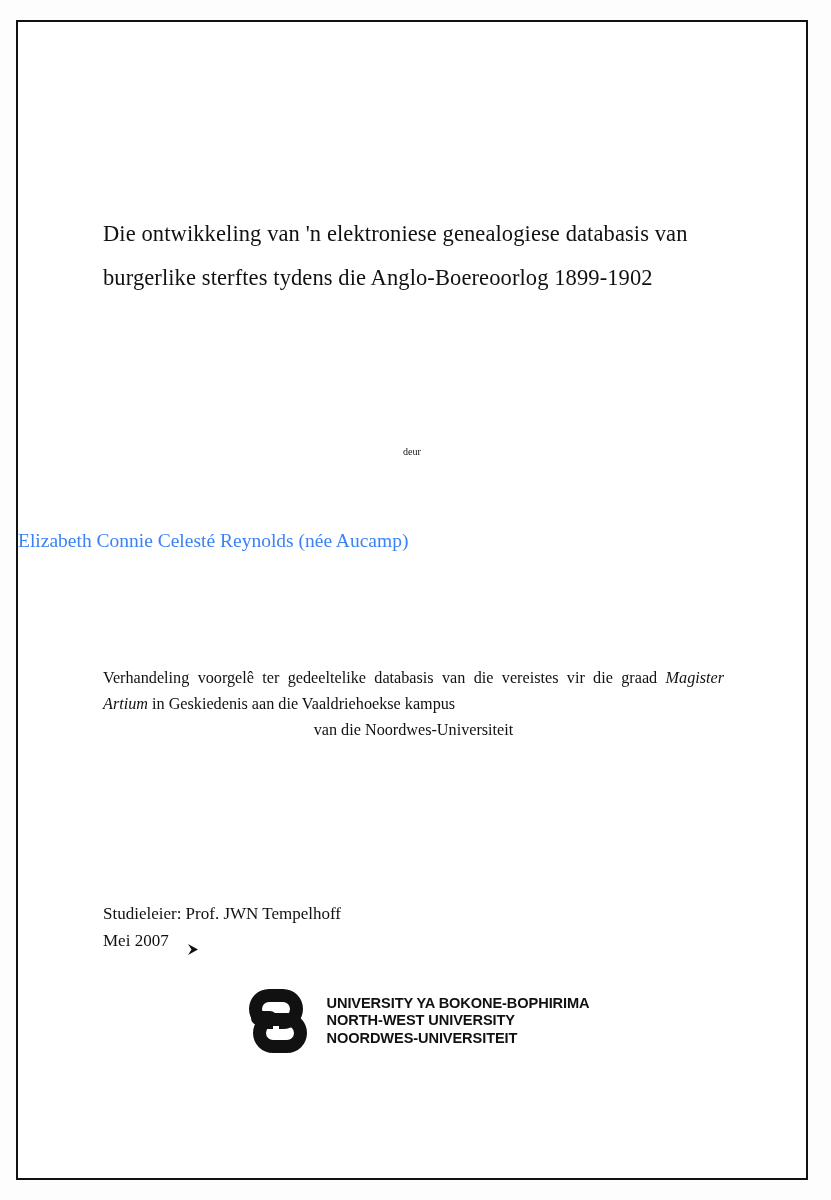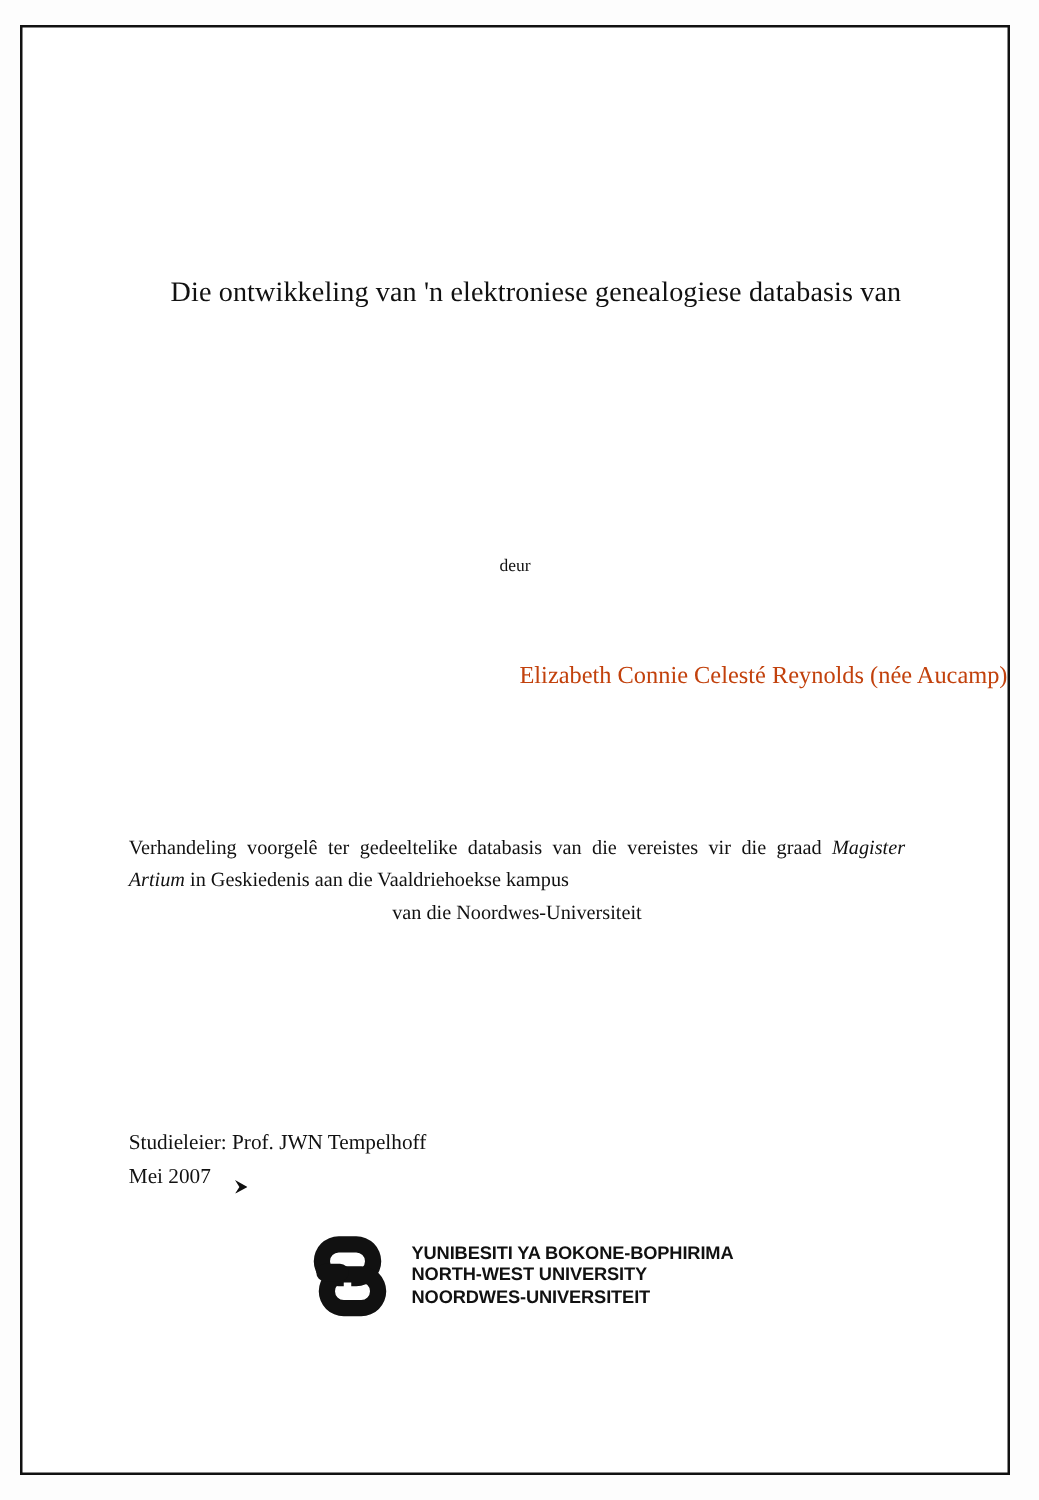--- a/index.html
+++ b/index.html
@@ -42,47 +42,47 @@
     bottom: 0;
     padding: 0 85px;
     box-sizing: border-box;
   }
 
   .title-block {
     position: absolute;
     left: 85px;
     right: 85px;
     top: 190px;
-    text-align: right;
+    text-align: left;
   }
   .title-line {
     font-size: 22.5px;
     line-height: 44px;
     letter-spacing: 0.1px;
     color: #111;
   }
 
   .byline-label {
     position: absolute;
     left: 0;
     right: 0;
     top: 424px;
     text-align: center;
-    font-size: 14px;
+    font-size: 10px;
     color: #111;
   }
 
   .author {
     position: absolute;
     left: 0;
     right: 0;
     top: 508px;
-    text-align: right;
+    text-align: left;
     font-size: 19.5px;
-    color: #c2410c;
+    color: #3b82f6;
   }
 
   .statement {
     position: absolute;
     left: 85px;
     right: 82px;
     top: 643px;
     font-size: 16.2px;
     line-height: 26px;
     text-align: justify;
@@ -147,20 +147,21 @@
 </style>
 </head>
 <body>
 
 <div class="page">
   <div class="scan-frame">
     <div class="content">
 
       <div class="title-block">
         <div class="title-line">Die ontwikkeling van 'n elektroniese genealogiese databasis van</div>
+        <div class="title-line">burgerlike sterftes tydens die Anglo-Boereoorlog 1899-1902</div>
       </div>
 
       <div class="byline-label">deur</div>
 
       <div class="author">Elizabeth Connie Celesté Reynolds (née Aucamp)</div>
 
       <div class="statement">
         <span>Verhandeling voorgelê ter gedeeltelike databasis van die vereistes vir die</span>
         <span>graad </span><em>Magister Artium</em><span> in Geskiedenis aan die Vaaldriehoekse kampus</span>
         <div class="last-line">van die Noordwes-Universiteit</div>
@@ -173,21 +174,21 @@
       <div class="artifact"></div>
 
       <div class="logo-block">
         <div class="logo-inner">
           <svg class="logo-mark" viewBox="0 0 86 72">
             <path d="M34 4 h14 a20 20 0 0 1 0 40 h-4 v-13 h4 a7 7 0 0 0 0-14 h-14 a7 7 0 0 0 0 14 h4 v13 h-4 a20 20 0 0 1 0-40 z" fill="#111"></path>
             <path d="M38 28 h14 a20 20 0 0 1 0 40 h-14 a20 20 0 0 1 0-40 z m0 13 a7 7 0 0 0 0 14 h14 a7 7 0 0 0 0-14 z" fill="#111"></path>
             <rect x="16" y="26" width="26" height="14" rx="7" fill="#111"></rect>
           </svg>
           <div class="logo-text">
-            <div>YUNIBESITI YA BOKONE-BOPHIRIMA</div>
+            <div>UNIVERSITY YA BOKONE-BOPHIRIMA</div>
             <div>NORTH-WEST UNIVERSITY</div>
             <div>NOORDWES-UNIVERSITEIT</div>
           </div>
         </div>
       </div>
 
     </div>
   </div>
 </div>
 

